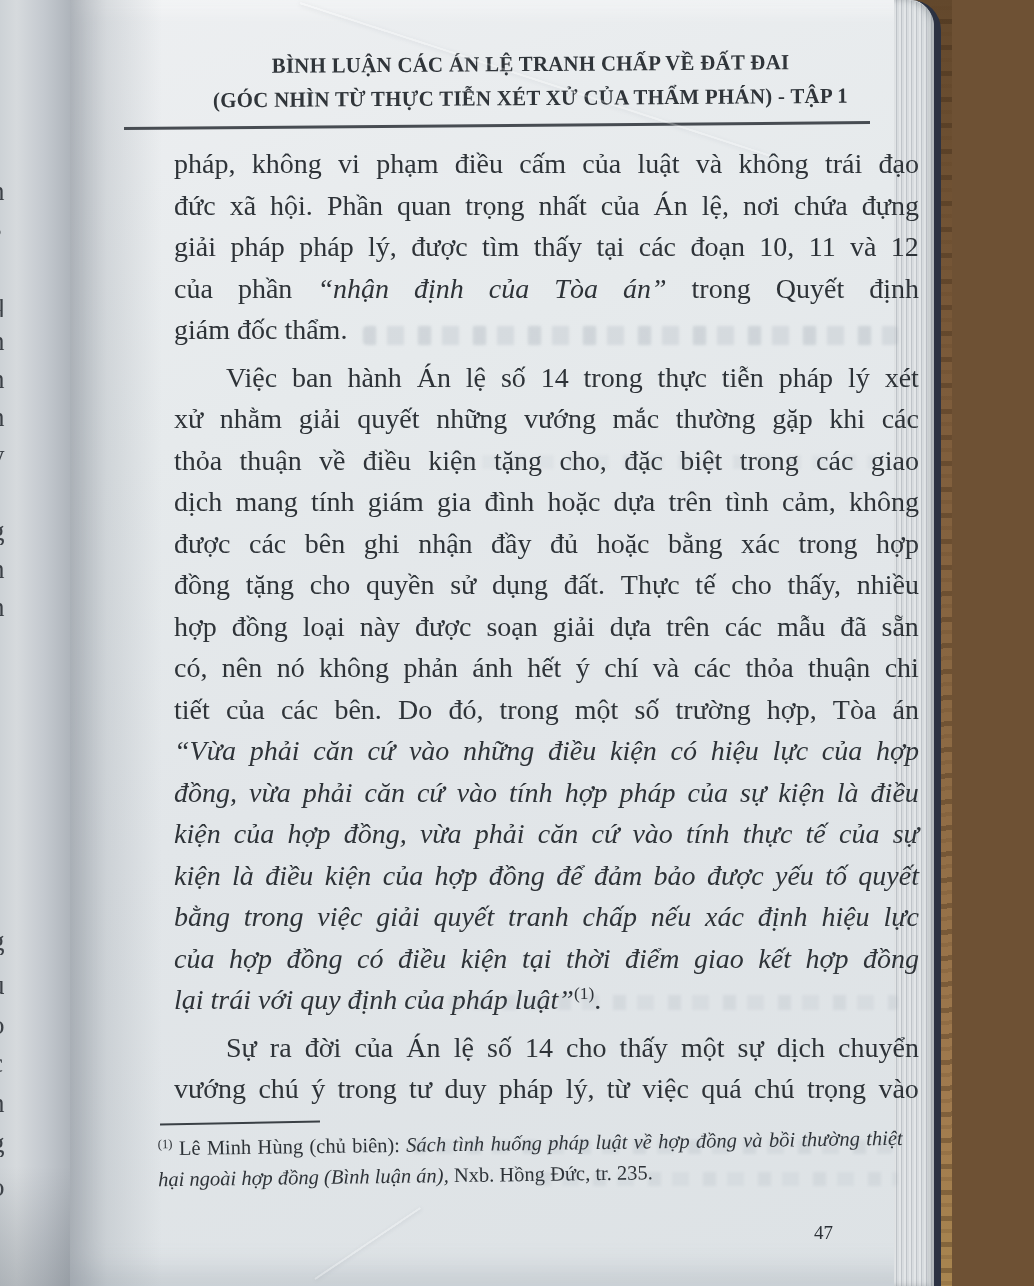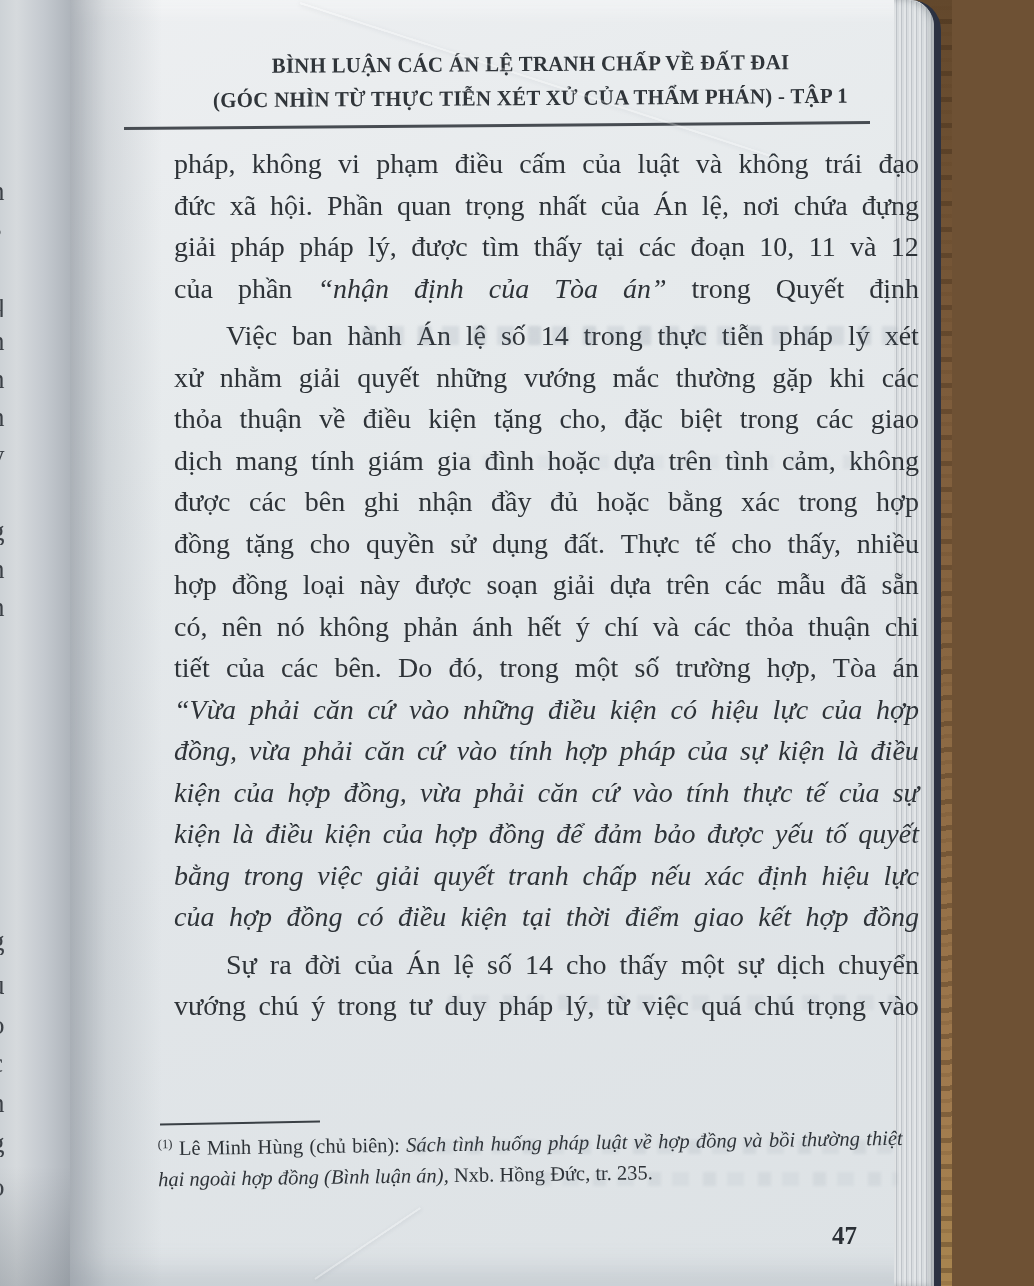--- a/index.html
+++ b/index.html
@@ -80,21 +80,21 @@
 
   
   .footnote-rule {
     position:absolute; left:2px; top:1122px; width:160px; height:2.2px;
     background:#3a4045; transform:rotate(-1.1deg);
   }
   .footnote { position:absolute; left:0; top:1132px; width:745px; font-size:20.5px; transform:rotate(-0.8deg); }
   .fline { height:31px; }
   .fline.justify { display:flex; justify-content:space-between; align-items:baseline; }
 
-  .page-number { position:absolute; left:674px; top:1222px; font-size:25px; font-weight:bold; color:#2b3036; }
+  .page-number { position:absolute; left:656px; top:1222px; font-size:19px; font-weight:normal; color:#2b3036; }
 
   
   .showthrough {
     position:absolute; border-radius:4px; filter:blur(1.6px);
     background:repeating-linear-gradient(90deg, rgba(96,110,126,.30) 0 13px, rgba(0,0,0,0) 13px 24px, rgba(96,110,126,.22) 24px 41px, rgba(0,0,0,0) 41px 55px);
   }
 
   
   .crease {
     position:absolute; height:2px; background:rgba(255,255,255,.55);
@@ -191,20 +191,21 @@
               <span>phần</span>
               <span class="i">“nhận</span>
               <span class="i">định</span>
               <span class="i">của</span>
               <span class="i">Tòa</span>
               <span class="i">án”</span>
               <span>trong</span>
               <span>Quyết</span>
               <span>định</span>
             </div>
+            <div class="line start"><span>giám đốc thẩm.</span></div>
           </div>
           <div class="para">
             <div class="line justify indent">
               <span>Việc</span>
               <span>ban</span>
               <span>hành</span>
               <span>Án</span>
               <span>lệ</span>
               <span>số</span>
               <span>14</span>
@@ -415,20 +416,21 @@
               <span class="i">điều</span>
               <span class="i">kiện</span>
               <span class="i">tại</span>
               <span class="i">thời</span>
               <span class="i">điểm</span>
               <span class="i">giao</span>
               <span class="i">kết</span>
               <span class="i">hợp</span>
               <span class="i">đồng</span>
             </div>
+            <div class="line start"><span class="i">lại trái với quy định của pháp luật”</span><span class="sup">(1)</span><span>.</span></div>
           </div>
           <div class="para">
             <div class="line justify indent">
               <span>Sự</span>
               <span>ra</span>
               <span>đời</span>
               <span>của</span>
               <span>Án</span>
               <span>lệ</span>
               <span>số</span>

